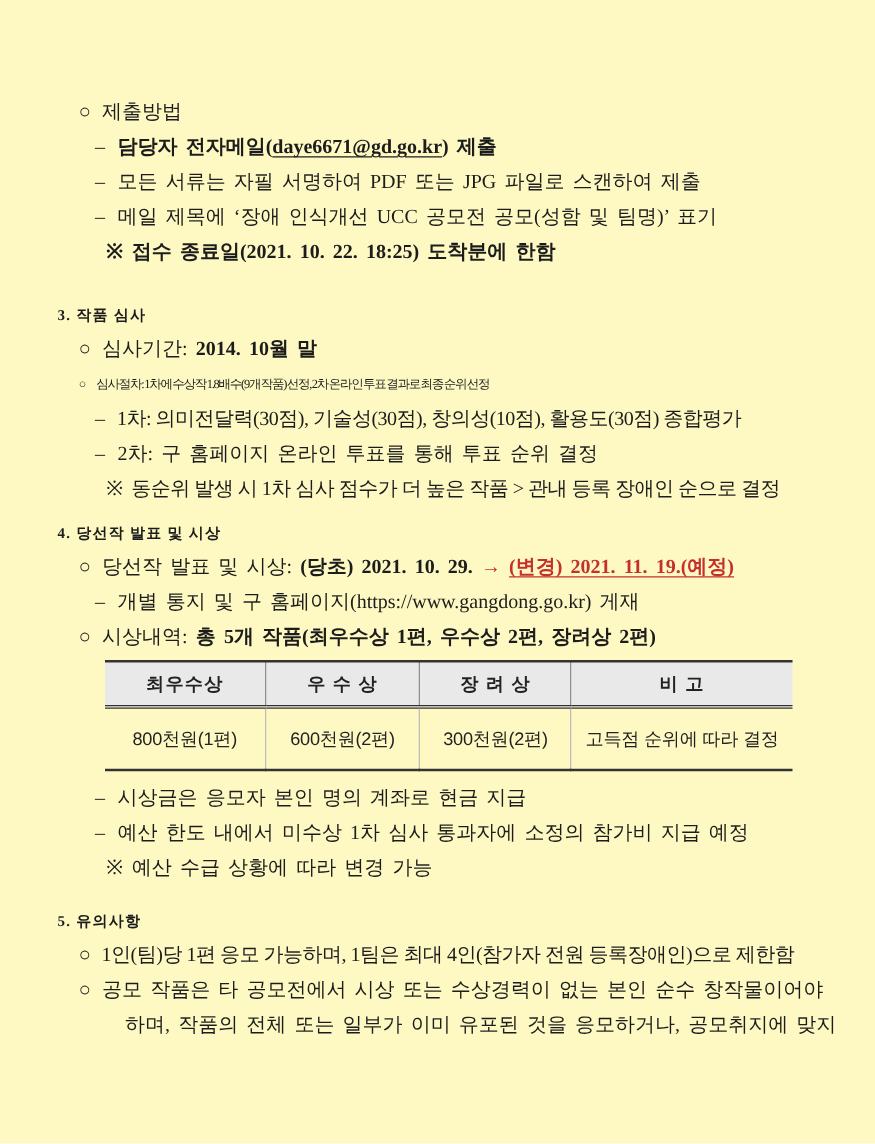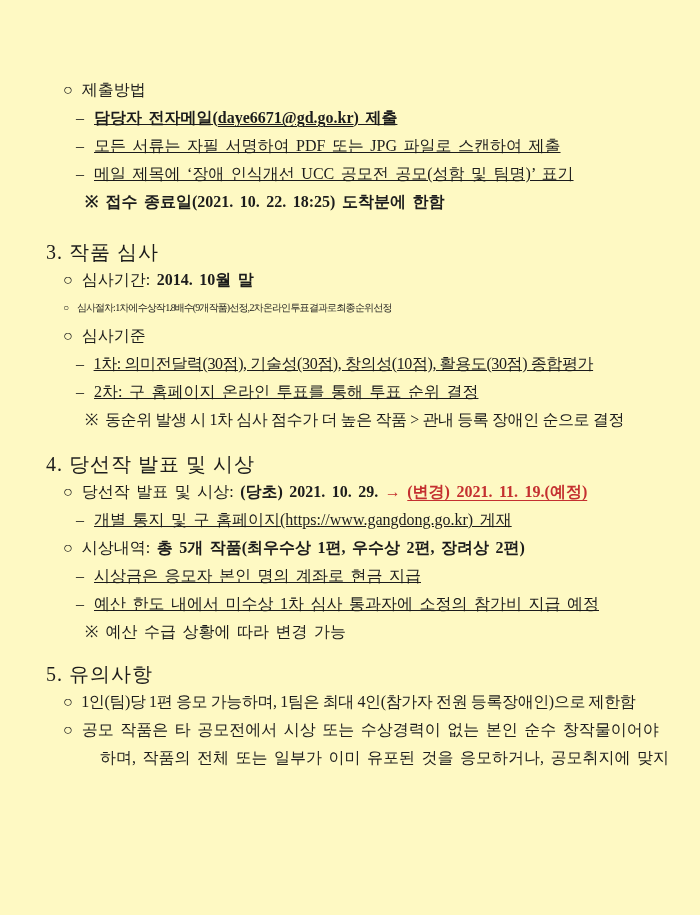--- a/index.html
+++ b/index.html
@@ -9,33 +9,33 @@
     background:#fef9c3;
     overflow:hidden;
     box-sizing:border-box;
     padding:76px 8px 0 46px;
     font-family:"Liberation Serif","DejaVu Serif",serif;
     font-size:16px;
     color:#1c1c1c;
   }
   .section { }
   .section-title {
-    font-weight:normal;
-    font-size:20px;
+    font-weight:bold;
+    font-size:12px;
     line-height:28px;
     letter-spacing:1px;
     white-space:nowrap;
   }
   .line {
     line-height:28px;
     white-space:nowrap;
     word-spacing:2.5px;
   }
   .indent-1 { padding-left:17px; }
-  .indent-2 { padding-left:30px;text-decoration:underline; }
+  .indent-2 { padding-left:30px; }
   .indent-3 { padding-left:39px; }
   .indent-4 { padding-left:54px; }
   .tight  { letter-spacing:-0.4px; word-spacing:0; }
   .tight2 { letter-spacing:-1px; word-spacing:-1px; font-size:10px; }
   .marker { display:inline-block; }
   .mk-circle { margin-right:9px; }
   .mk-dash   { margin-right:10px; }
   .mk-note   { margin-right:7px; }
   .seg-b { font-weight:bold; }
   .seg-u { text-decoration:underline; text-underline-offset:3px; }
@@ -78,30 +78,53 @@
         <div class="line indent-1"><span class="marker mk-circle">○</span><span class="">제출방법</span></div>
         <div class="line indent-2"><span class="marker mk-dash">–</span><span class=" seg-b">담당자 전자메일(</span><span class=" seg-b seg-u">daye6671@gd.go.kr</span><span class=" seg-b">) 제출</span></div>
         <div class="line indent-2"><span class="marker mk-dash">–</span><span class="">모든 서류는 자필 서명하여 PDF 또는 JPG 파일로 스캔하여 제출</span></div>
         <div class="line indent-2"><span class="marker mk-dash">–</span><span class="">메일 제목에 ‘장애 인식개선 UCC 공모전 공모(성함 및 팀명)’ 표기</span></div>
         <div class="line indent-3"><span class="marker mk-note seg-b">※</span><span class=" seg-b">접수 종료일(2021. 10. 22. 18:25) 도착분에 한함</span></div>
       </div>
       <div class="section" style="margin-top: 22px;">
         <div class="section-title">3. 작품 심사</div>
         <div class="line indent-1"><span class="marker mk-circle">○</span><span class="">심사기간: </span><span class=" seg-b">2014. 10월 말</span></div>
         <div class="line indent-1 tight2"><span class="marker mk-circle">○</span><span class="">심사절차: 1차에 수상작 1.8배수(9개 작품) 선정, 2차 온라인 투표 결과로 최종 순위 선정</span></div>
-        <div class="line indent-1"><span class="marker mk-circle">○</span><span class="">심사기준</span></div>
         <div class="line indent-2 tight"><span class="marker mk-dash">–</span><span class="">1차: 의미전달력(30점), 기술성(30점), 창의성(10점), 활용도(30점) 종합평가</span></div>
         <div class="line indent-2"><span class="marker mk-dash">–</span><span class="">2차: 구 홈페이지 온라인 투표를 통해 투표 순위 결정</span></div>
         <div class="line indent-3 tight"><span class="marker mk-note">※</span><span class="">동순위 발생 시 1차 심사 점수가 더 높은 작품 &gt; 관내 등록 장애인 순으로 결정</span></div>
       </div>
-      <div class="section" style="margin-top: 16px;">
+      <div class="section" style="margin-top: 6px;">
         <div class="section-title">4. 당선작 발표 및 시상</div>
         <div class="line indent-1"><span class="marker mk-circle">○</span><span class="">당선작 발표 및 시상: </span><span class=" seg-b">(당초) 2021. 10. 29. </span><span class=" seg-b seg-r">→ </span><span class=" seg-b seg-u seg-r">(변경) 2021. 11. 19.(예정)</span></div>
         <div class="line indent-2"><span class="marker mk-dash">–</span><span class="">개별 통지 및 구 홈페이지(https://www.gangdong.go.kr) 게재</span></div>
         <div class="line indent-1"><span class="marker mk-circle">○</span><span class="">시상내역: </span><span class=" seg-b">총 5개 작품(최우수상 1편, 우수상 2편, 장려상 2편)</span></div>
+        <table class="award-table">
+          <colgroup>
+            <col style="width: 23.3%;">
+            <col style="width: 22.5%;">
+            <col style="width: 22%;">
+            <col style="width: 32.2%;">
+          </colgroup>
+          <thead>
+            <tr>
+              <th>최우수상</th>
+              <th>우 수 상</th>
+              <th>장 려 상</th>
+              <th>비 고</th>
+            </tr>
+          </thead>
+          <tbody>
+            <tr>
+              <td>800천원(1편)</td>
+              <td>600천원(2편)</td>
+              <td>300천원(2편)</td>
+              <td>고득점 순위에 따라 결정</td>
+            </tr>
+          </tbody>
+        </table>
         <div class="line indent-2"><span class="marker mk-dash">–</span><span class="">시상금은 응모자 본인 명의 계좌로 현금 지급</span></div>
         <div class="line indent-2"><span class="marker mk-dash">–</span><span class="">예산 한도 내에서 미수상 1차 심사 통과자에 소정의 참가비 지급 예정</span></div>
         <div class="line indent-3"><span class="marker mk-note">※</span><span class="">예산 수급 상황에 따라 변경 가능</span></div>
       </div>
       <div class="section" style="margin-top: 14px;">
         <div class="section-title">5. 유의사항</div>
         <div class="line indent-1 tight"><span class="marker mk-circle">○</span><span class="">1인(팀)당 1편 응모 가능하며, 1팀은 최대 4인(참가자 전원 등록장애인)으로 제한함</span></div>
         <div class="line indent-1"><span class="marker mk-circle">○</span><span class="">공모 작품은 타 공모전에서 시상 또는 수상경력이 없는 본인 순수 창작물이어야</span></div>
         <div class="line indent-4"><span class="">하며, 작품의 전체 또는 일부가 이미 유포된 것을 응모하거나, 공모취지에 맞지</span></div>
       </div>

